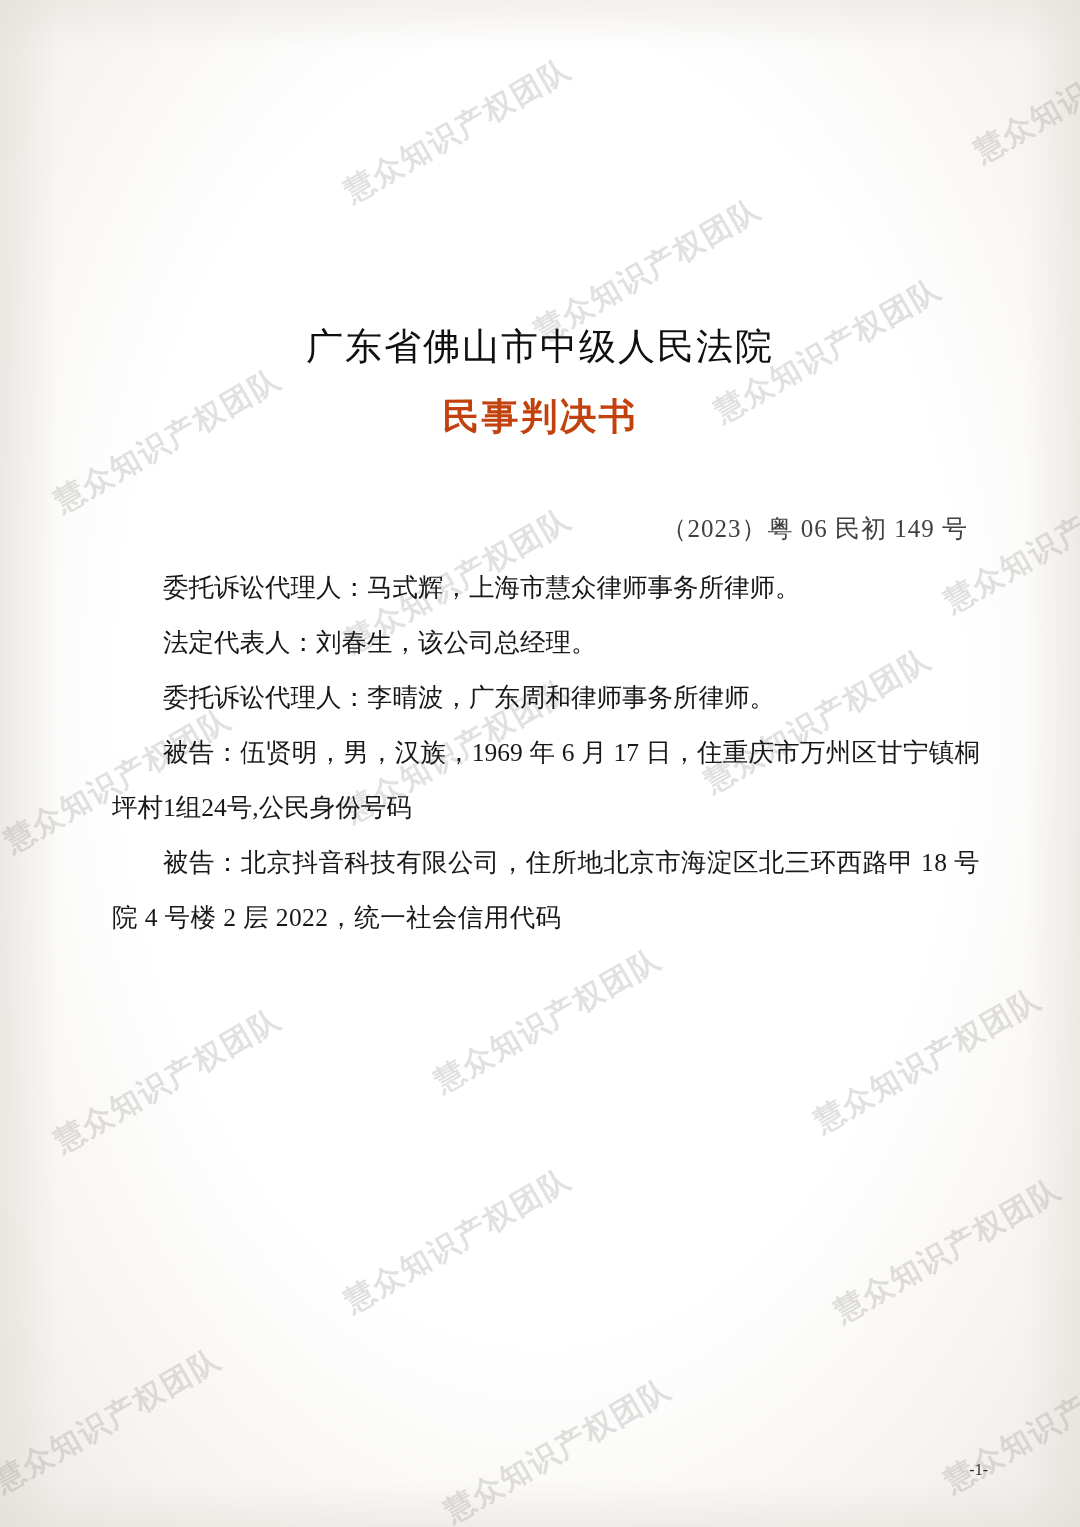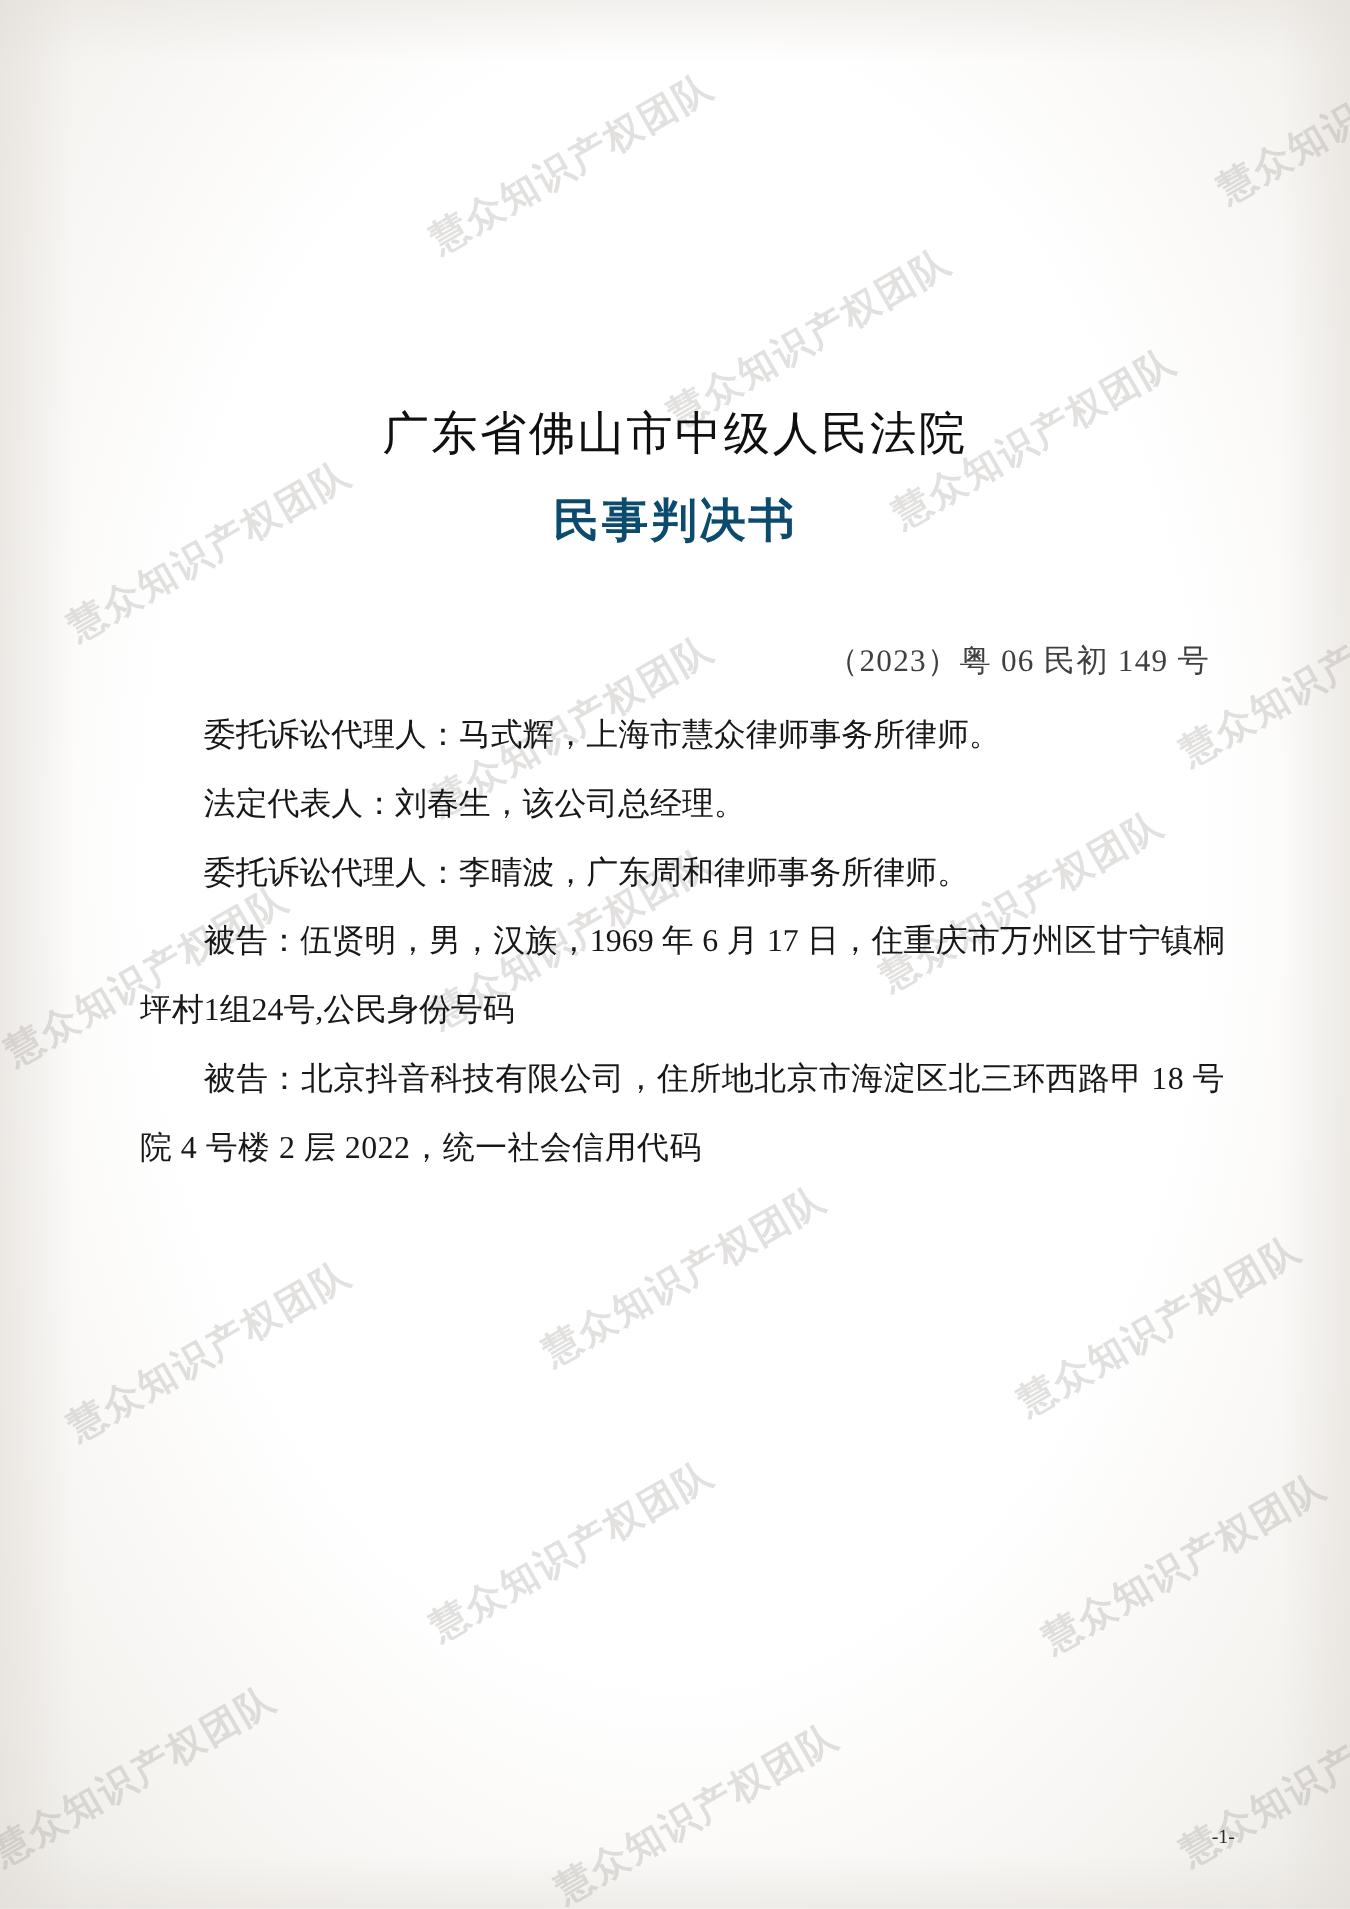--- a/index.html
+++ b/index.html
@@ -71,21 +71,21 @@
     font-weight: 400;
     font-size: 37px;
     letter-spacing: 2px;
     color: #101010;
   }
   .title-line2 {
     font-family: "Liberation Serif", "DejaVu Serif", serif;
     font-weight: 700;
     font-size: 37px;
     letter-spacing: 2px;
-    color: #0c4a6e;
+    color: #c2410c;
     margin-top: 20px;
   }
 
   .case-number {
     position: absolute;
     top: 512px;
     right: 112px;
     font-size: 25px;
     letter-spacing: 1px;
     color: #404040;

